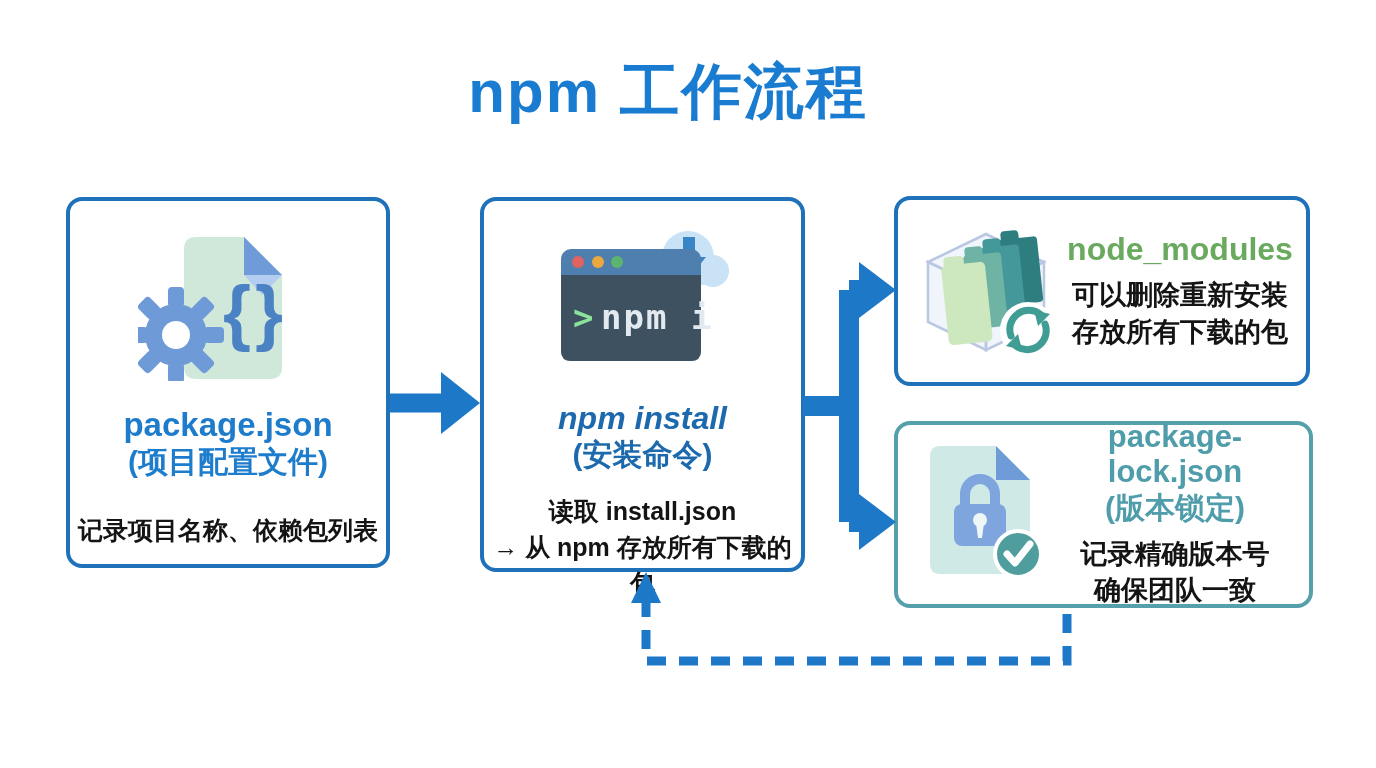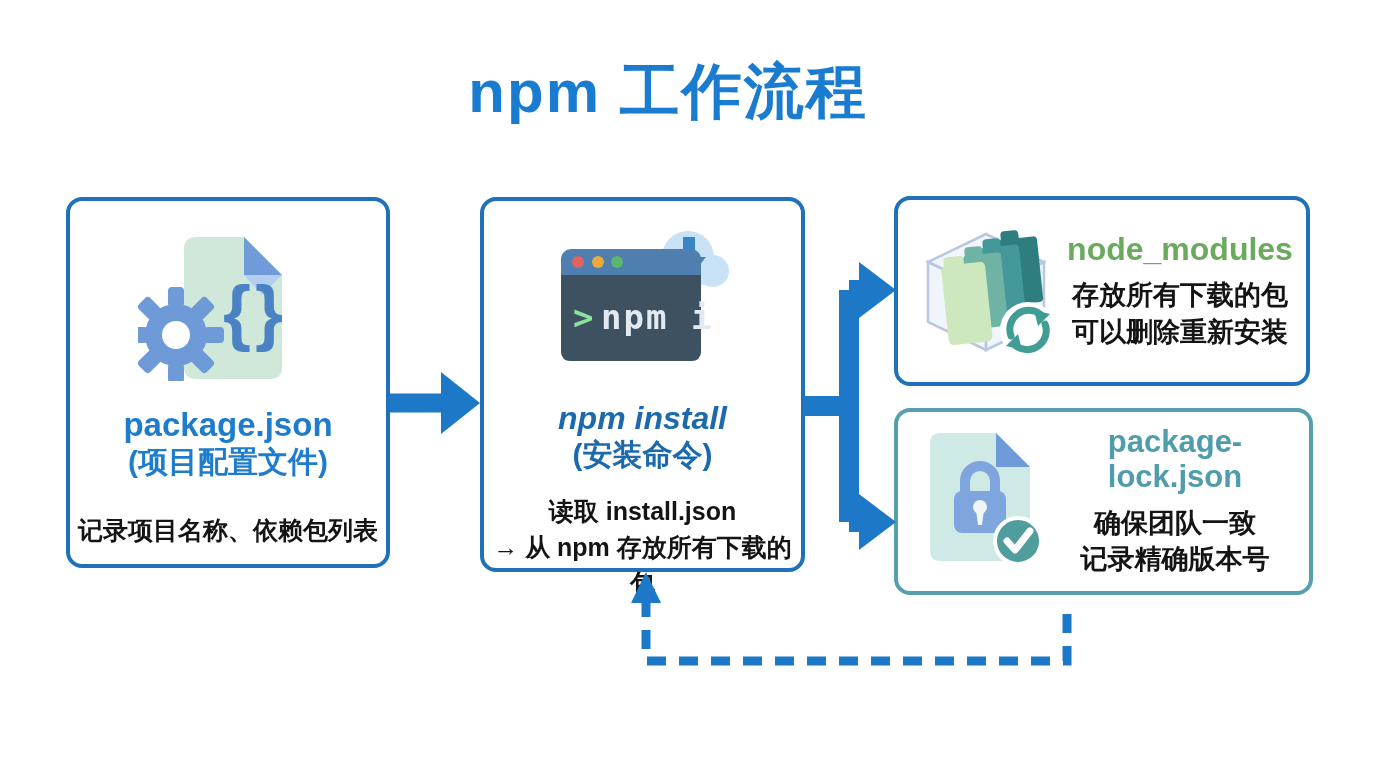--- a/index.html
+++ b/index.html
@@ -181,48 +181,49 @@
         <path d="M97 122 A 19 19 0 0 1 126 100" stroke="#3f9d94" stroke-width="7" fill="none" stroke-linecap="round"></path>
         <polygon points="120,96 136,100 124,112" fill="#3f9d94"></polygon>
         <path d="M131 110 A 19 19 0 0 1 102 132" stroke="#3f9d94" stroke-width="7" fill="none" stroke-linecap="round"></path>
         <polygon points="108,136 92,132 104,120" fill="#3f9d94"></polygon>
       </g>
     </svg>
   </div>
   <div class="text-col">
     <div class="box-name">node_modules</div>
     <div class="box-desc">
+      <div>可以删除重新安装</div>
       <div>存放所有下载的包</div>
-      <div>可以删除重新安装</div>
     </div>
   </div>
 </div>
 
-<div class="box teal row" id="box-package-lock" style="left:894px;top:408px;width:419px;height:187px;">
+<div class="box teal row" id="box-package-lock" style="left:894px;top:421px;width:419px;height:187px;">
   <div class="icon-wrap">
     <svg width="135" height="142" viewBox="0 0 135 142">
       <path d="M24 4 H80 L114 38 V122 Q114 132 104 132 H24 Q14 132 14 122 V14 Q14 4 24 4 Z" fill="#cfeae6"></path>
       <path d="M80 4 L114 38 H80 Z" fill="#6f9bd9"></path>
       <g>
         <path d="M49 64 V52 a15 15 0 0 1 30 0 V64" stroke="#7fa5de" stroke-width="10" fill="none"></path>
         <rect x="38" y="62" width="52" height="42" rx="8" fill="#7fa5de"></rect>
         <circle cx="64" cy="78" r="7" fill="#eef7f5"></circle>
         <polygon points="60,81 68,81 66,96 62,96" fill="#eef7f5"></polygon>
       </g>
       <g>
         <circle cx="102" cy="112" r="23" fill="#4f9d9d" stroke="#ffffff" stroke-width="4"></circle>
         <path d="M91 112 L99 121 L114 102" stroke="#ffffff" stroke-width="7" fill="none" stroke-linecap="round" stroke-linejoin="round"></path>
       </g>
     </svg>
   </div>
   <div class="text-col">
     <div class="box-name">package-lock.json</div>
+    <div class="box-subtitle">(版本锁定)</div>
     <div class="box-desc">
+      <div>记录精确版本号</div>
       <div>确保团队一致</div>
-      <div>记录精确版本号</div>
     </div>
   </div>
 </div>
 
 <svg id="arrow-layer">
 
   <g>
     <line class="arrow-stroke" x1="390" y1="403" x2="444" y2="403" stroke-width="19"></line>
     <polygon class="arrow-fill" points="441,372 441,434 480,403"></polygon>
   </g>

